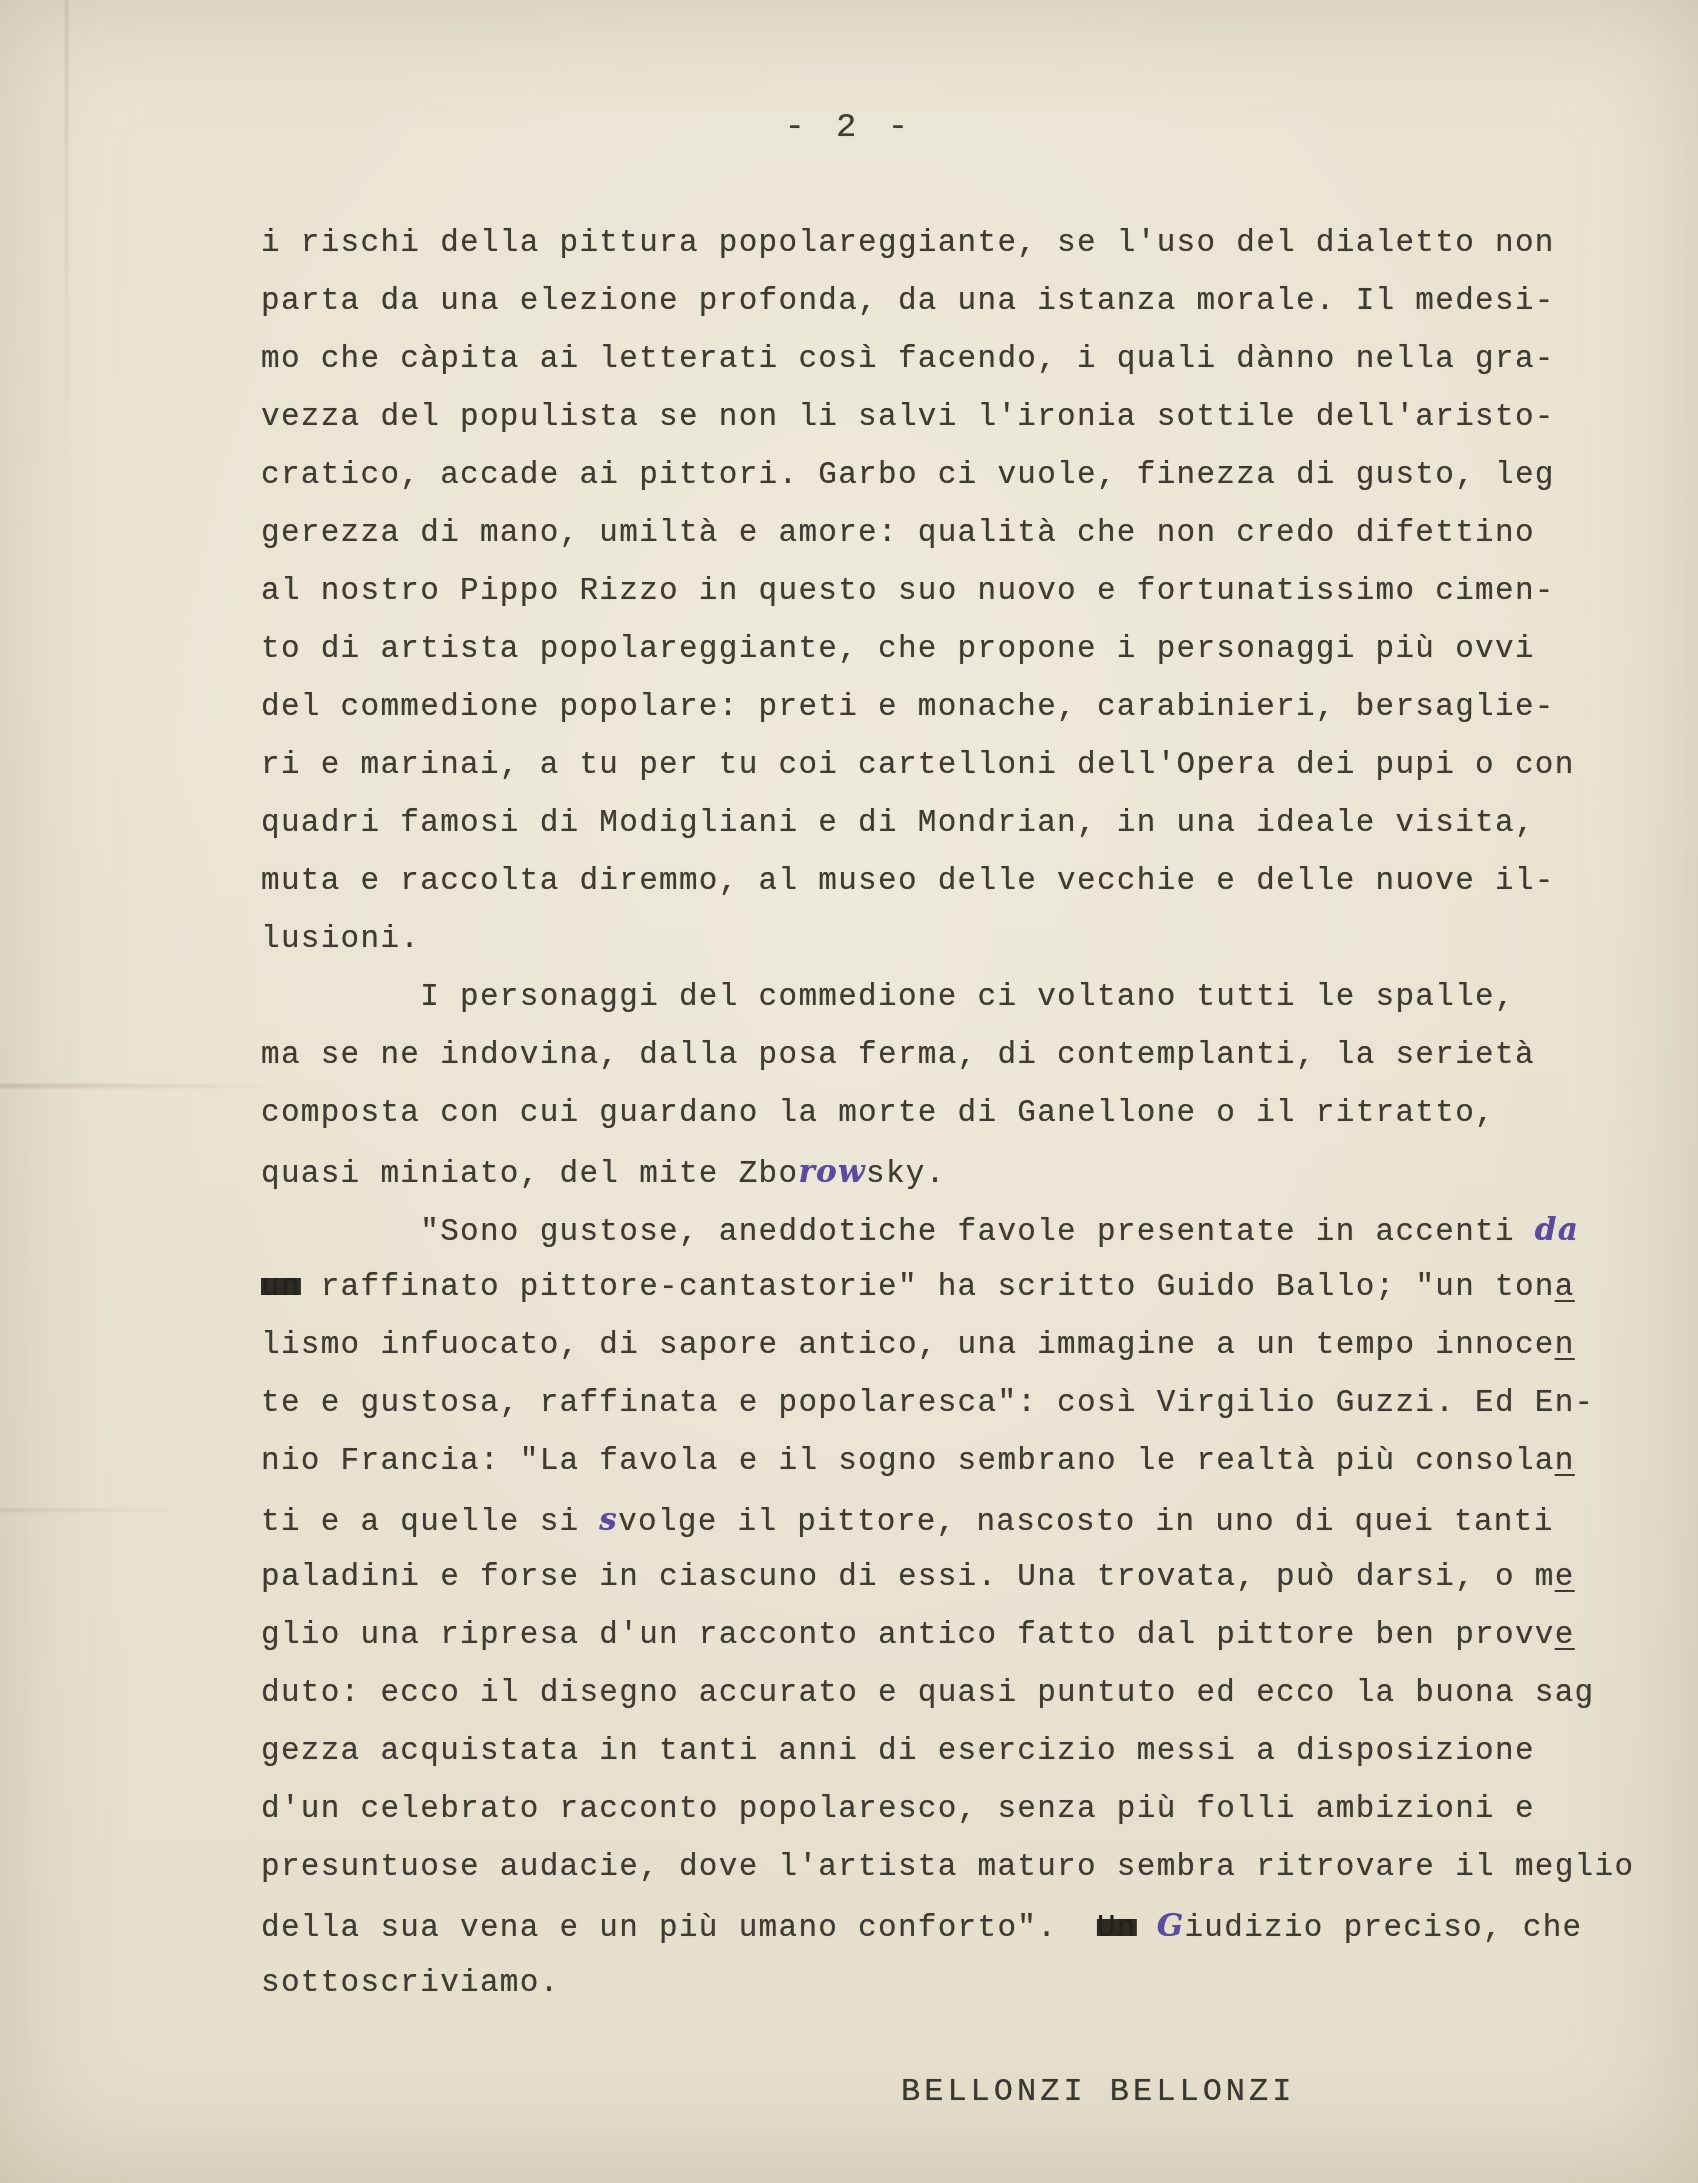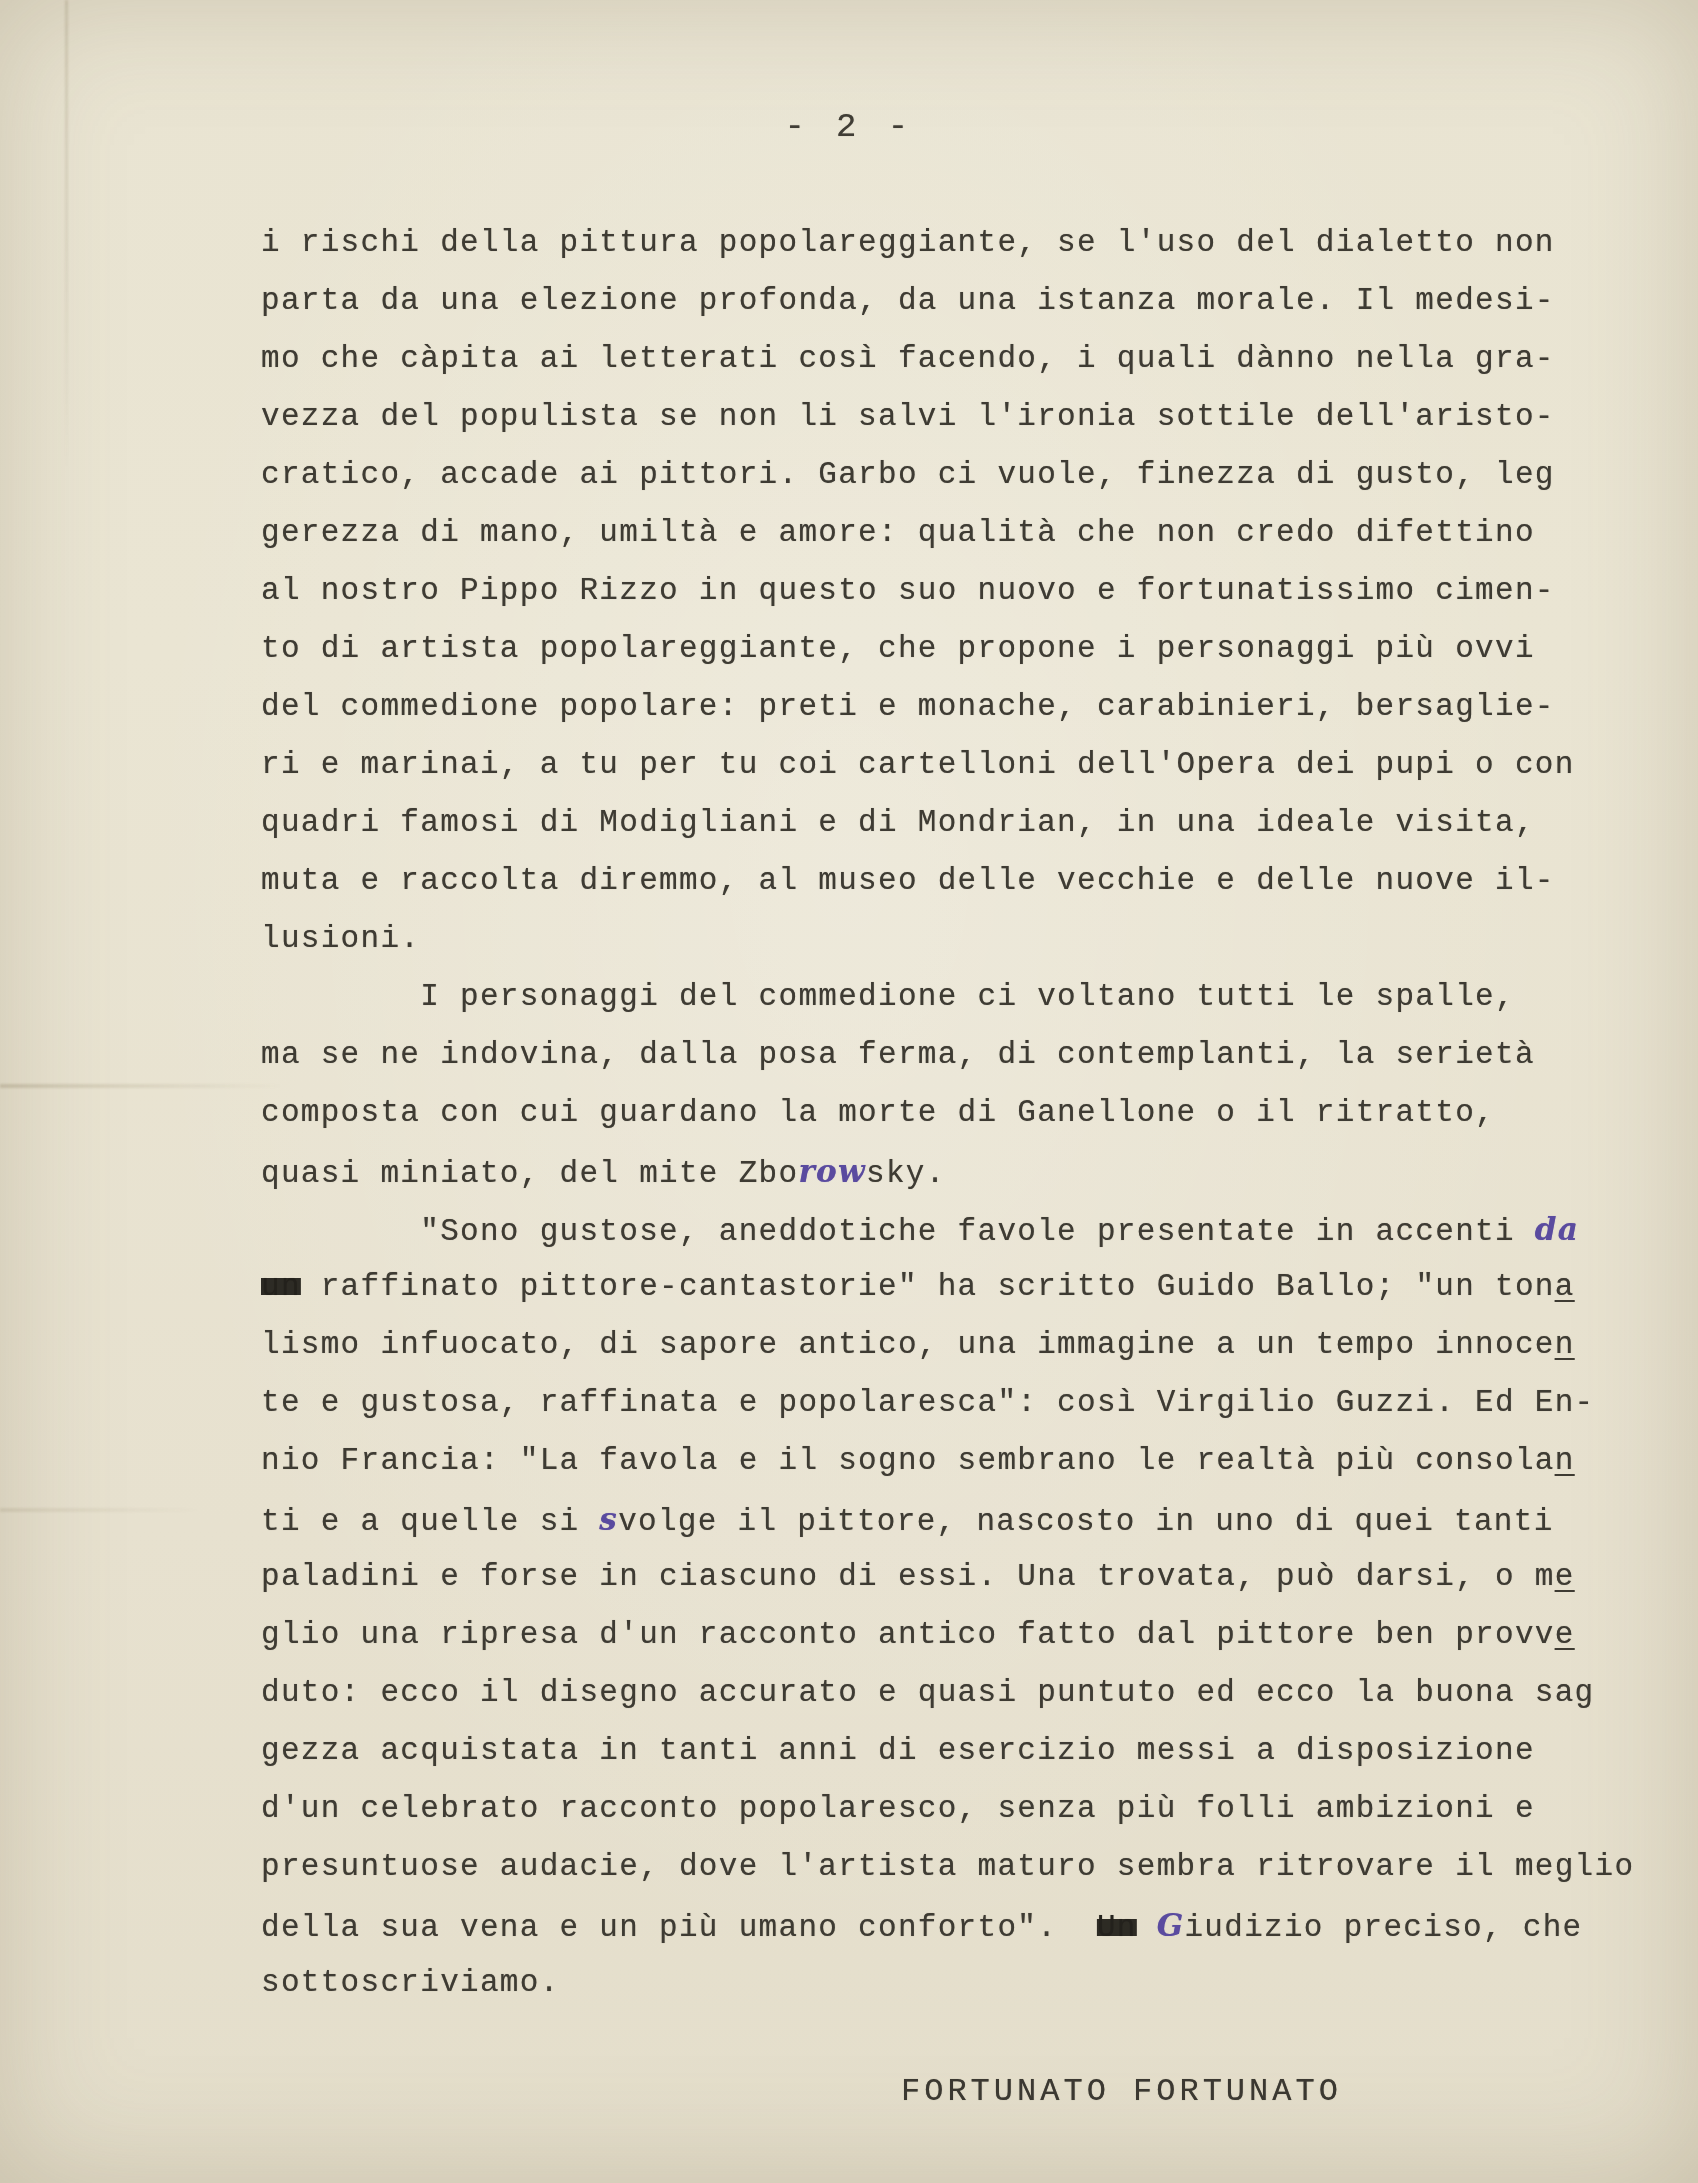--- a/index.html
+++ b/index.html
@@ -99,15 +99,15 @@
 
 <div class="page">
   <div class="crease-h c1"></div>
   <div class="crease-h c2"></div>
   <div class="crease-v"></div>
 
   <div class="page-number">- 2 -</div>
 
   <div class="lines"><div class="line"><span>i rischi della pittura popolareggiante, se l'uso del dialetto non</span></div><div class="line"><span>parta da una elezione profonda, da una istanza morale. Il medesi-</span></div><div class="line"><span>mo che càpita ai letterati così facendo, i quali dànno nella gra-</span></div><div class="line"><span>vezza del populista se non li salvi l'ironia sottile dell'aristo-</span></div><div class="line"><span>cratico, accade ai pittori. Garbo ci vuole, finezza di gusto, leg</span></div><div class="line"><span>gerezza di mano, umiltà e amore: qualità che non credo difettino</span></div><div class="line"><span>al nostro Pippo Rizzo in questo suo nuovo e fortunatissimo cimen-</span></div><div class="line"><span>to di artista popolareggiante, che propone i personaggi più ovvi</span></div><div class="line"><span>del commedione popolare: preti e monache, carabinieri, bersaglie-</span></div><div class="line"><span>ri e marinai, a tu per tu coi cartelloni dell'Opera dei pupi o con</span></div><div class="line"><span>quadri famosi di Modigliani e di Mondrian, in una ideale visita,</span></div><div class="line"><span>muta e raccolta diremmo, al museo delle vecchie e delle nuove il-</span></div><div class="line"><span>lusioni.</span></div><div class="line"><span>        I personaggi del commedione ci voltano tutti le spalle,</span></div><div class="line"><span>ma se ne indovina, dalla posa ferma, di contemplanti, la serietà</span></div><div class="line"><span>composta con cui guardano la morte di Ganellone o il ritratto,</span></div><div class="line"><span>quasi miniato, del mite Zbo</span><span class="hand">row</span><span>sky.</span></div><div class="line"><span>        "Sono gustose, aneddotiche favole presentate in accenti </span><span class="hand">da</span></div><div class="line"><span class="scribble">un</span><span> raffinato pittore-cantastorie" ha scritto Guido Ballo; "un ton</span><span class="u">a</span></div><div class="line"><span>lismo infuocato, di sapore antico, una immagine a un tempo innoce</span><span class="u">n</span></div><div class="line"><span>te e gustosa, raffinata e popolaresca": così Virgilio Guzzi. Ed En-</span></div><div class="line"><span>nio Francia: "La favola e il sogno sembrano le realtà più consola</span><span class="u">n</span></div><div class="line"><span>ti e a quelle si </span><span class="hand">s</span><span>volge il pittore, nascosto in uno di quei tanti</span></div><div class="line"><span>paladini e forse in ciascuno di essi. Una trovata, può darsi, o m</span><span class="u">e</span></div><div class="line"><span>glio una ripresa d'un racconto antico fatto dal pittore ben provv</span><span class="u">e</span></div><div class="line"><span>duto: ecco il disegno accurato e quasi puntuto ed ecco la buona sag</span></div><div class="line"><span>gezza acquistata in tanti anni di esercizio messi a disposizione</span></div><div class="line"><span>d'un celebrato racconto popolaresco, senza più folli ambizioni e</span></div><div class="line"><span>presuntuose audacie, dove l'artista maturo sembra ritrovare il meglio</span></div><div class="line"><span>della sua vena e un più umano conforto".  </span><span class="scribble">Un</span><span> </span><span class="hand">G</span><span>iudizio preciso, che</span></div><div class="line"><span>sottoscriviamo.</span></div></div>
 
-  <div class="signature">FORTUNATO FORTUNATO</div>
+  <div class="signature">BELLONZI BELLONZI</div>
 </div>
 
 
 </body></html>

